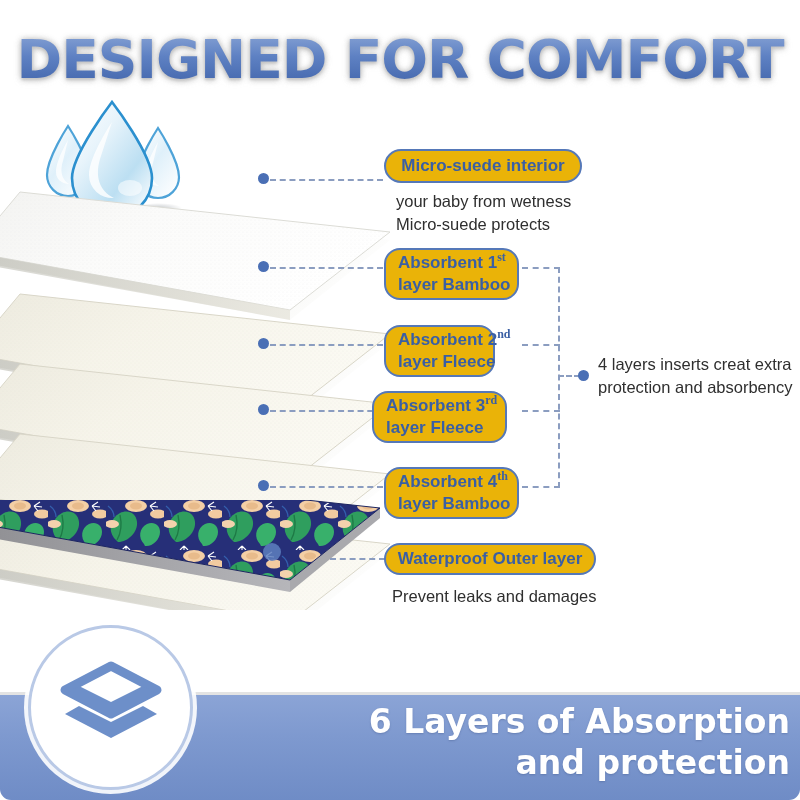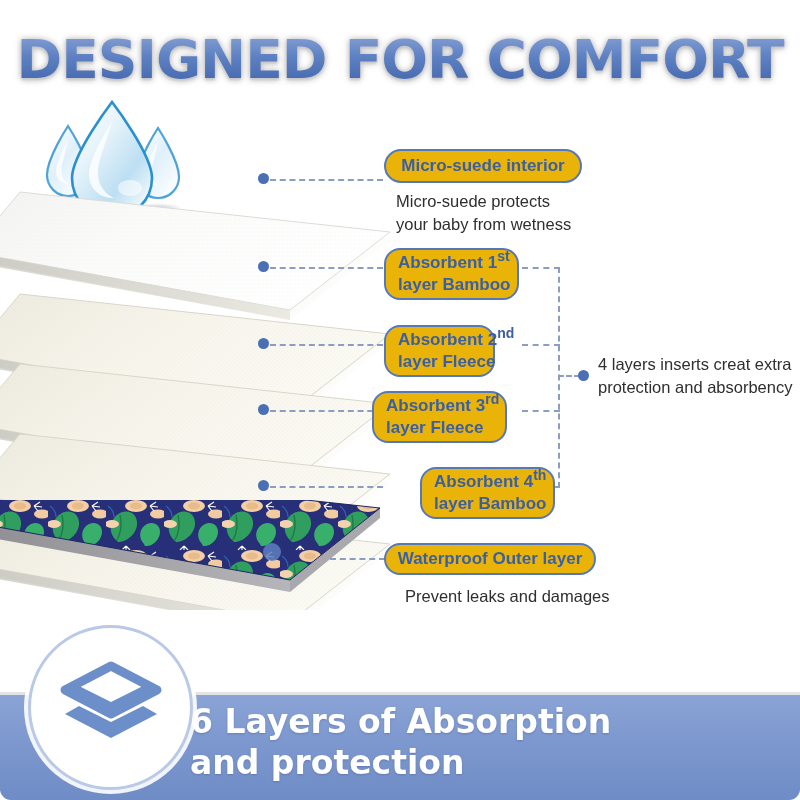--- a/index.html
+++ b/index.html
@@ -90,23 +90,24 @@
     text-align: center;
     padding: 5px 12px;
     white-space: nowrap;
   }
   .pill.two-line {
     border-radius: 16px;
     text-align: left;
     justify-content: flex-start;
   }
   .pill sup {
-    font-size: 14px;
+    font-size: 12px;
     vertical-align: super;
     line-height: 0;
+    font-family: Liberation Serif, serif;
   }
 
   
   .desc {
     position: absolute;
     color: #2f2f2f;
     font-size: 16.5px;
     line-height: 23px;
     white-space: nowrap;
   }
@@ -127,21 +128,21 @@
     height: 108px;
     background-image: linear-gradient(180deg, #8ba4d6 0%, #7e99cf 40%, #6f8cc6 100%);
     border-top: 3px solid #e3e3e3;
     box-sizing: border-box;
   }
   .banner-text {
     position: absolute;
     left: 190px;
     top: 6px;
     width: 600px;
-    text-align: left;
+    text-align: right;
     color: #ffffff;
     font-family: "DejaVu Sans", sans-serif;
     font-weight: bold;
     font-size: 33px;
     line-height: 41px;
     text-shadow: 0 1px 2px rgba(60,80,130,0.35);
   }
 
   
   .badge {
@@ -345,37 +346,37 @@
     </span>
   </div>
 
   <div class="pill two-line" style="left:372px; top:391px; width:135px; height:52px;">
     <span>
       <span>Absorbent 3</span><sup>rd</sup><br>
       <span>layer Fleece</span>
     </span>
   </div>
 
-  <div class="pill two-line" style="left:384px; top:467px; width:135px; height:52px;margin-left:36px;">
+  <div class="pill two-line" style="left:384px; top:467px; width:135px; height:52px;">
     <span>
       <span>Absorbent 4</span><sup>th</sup><br>
       <span>layer Bamboo</span>
     </span>
   </div>
 
   <div class="pill" style="left:384px; top:543px; width:212px; height:32px;">
     <span>Waterproof Outer layer</span>
   </div>
 
   <div class="desc" style="left:396px; top:190px;">
+    <div>your baby from wetness</div>
     <div>Micro-suede protects</div>
-    <div>your baby from wetness</div>
-  </div>
-
-  <div class="desc" style="left:392px; top:585px;margin-left:13px;">
+  </div>
+
+  <div class="desc" style="left:392px; top:585px;">
     <div>Prevent leaks and damages</div>
   </div>
 
   <div class="desc" style="left:598px; top:353px;">
     <div>4 layers inserts creat extra</div>
     <div>protection and absorbency</div>
   </div>
 
   <div class="banner">
     <div class="banner-text">

